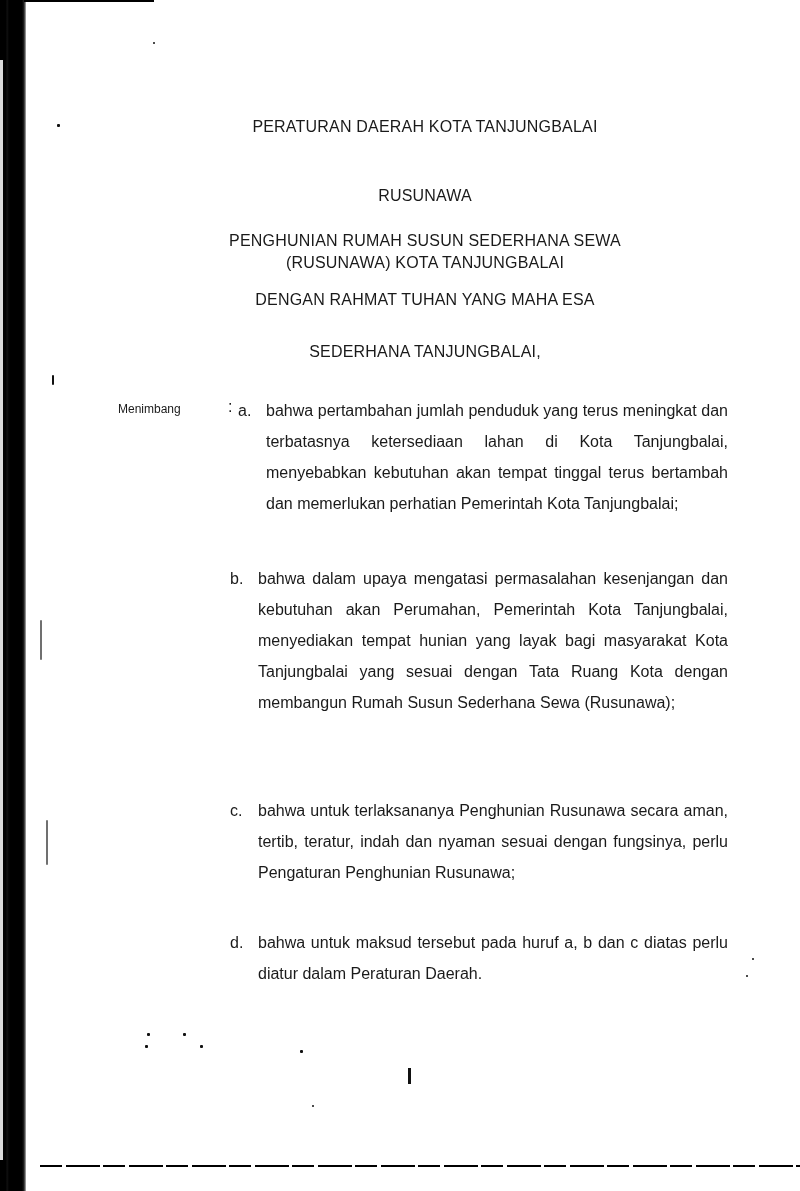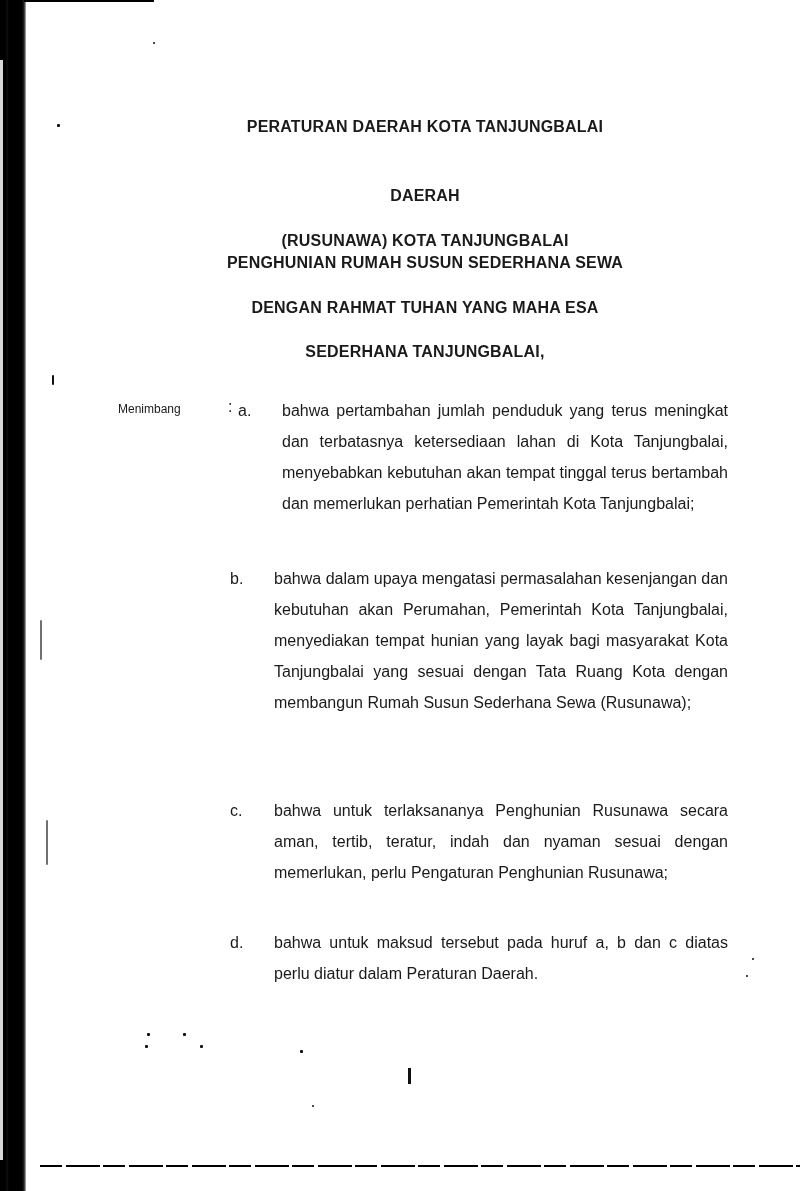--- a/index.html
+++ b/index.html
@@ -16,35 +16,35 @@
   }
   .scan-top-line {
     position: absolute; left: 24px; top: 0; width: 130px; height: 2px; background: #000;
   }
   .scan-bottom-line {
     position: absolute; left: 40px; top: 1165px; width: 760px; height: 2px;
     background: repeating-linear-gradient(90deg, #000 0, #000 22px, #fff 22px, #fff 26px, #000 26px, #000 60px, #fff 60px, #fff 63px);
   }
   .speck { position: absolute; width: 3px; height: 3px; background: #111; border-radius: 1px; }
 
-  .title-block { position: absolute; left: 0; width: 800px; text-align: center; font-weight: bold; font-size: 16px; letter-spacing: 0.2px; }
+  .title-block { position: absolute; left: 0; width: 800px; text-align: center; font-weight: normal; font-size: 16px; letter-spacing: 0.2px; }
   .title-line { line-height: 22px; }
   .t1 { top: 116px; }
   .t2 { top: 185px; }
   .t3 { top: 230px; }
-  .t4 { top: 297px; }
+  .t4 { top: 289px; }
   .t5 { top: 341px; }
   .t1, .t2, .t3, .t4, .t5 { padding-left: 50px; box-sizing: border-box; }
 
   .menimbang-label { position: absolute; left: 118px; top: 398px; font-size: 12px; line-height: 22px; }
   .menimbang-colon { position: absolute; left: 228px; top: 398px; font-size: 16px; }
 
   .clause { position: absolute; left: 230px; width: 498px; font-size: 16px; line-height: 31px; }
   .clause .letter { position: absolute; left: 0; top: 0; width: 26px; text-align: left; }
-  .clause .body { margin-left: 44px; text-align: justify; }
+  .clause .body { margin-left: 28px; text-align: justify; }
   .ca { top: 395px; left: 238px; width: 490px; }
   .cb { top: 563px; }
   .cc { top: 795px; }
   .cd { top: 927px; }
 
   .page-number { position: absolute; left: 408px; top: 1068px; width: 3px; height: 16px; background: #111; }
 </style>
 </head>
 <body>
 
@@ -64,26 +64,26 @@
 <div class="speck" style="left:300px;top:1050px"></div>
 <div class="speck" style="left:312px;top:1105px;width:2px;height:2px"></div>
 <div class="speck" style="left:752px;top:958px;width:2px;height:2px"></div>
 <div class="speck" style="left:746px;top:975px;width:2px;height:2px"></div>
 
 <div class="title-block t1">
   <div class="title-line">PERATURAN DAERAH KOTA TANJUNGBALAI</div>
 </div>
 
 <div class="title-block t2">
-  <div class="title-line">DAERAH</div>
+  <div class="title-line">RUSUNAWA</div>
 </div>
 
 <div class="title-block t3">
+  <div class="title-line">PENGHUNIAN RUMAH SUSUN SEDERHANA SEWA</div>
   <div class="title-line">(RUSUNAWA) KOTA TANJUNGBALAI</div>
-  <div class="title-line">PENGHUNIAN RUMAH SUSUN SEDERHANA SEWA</div>
 </div>
 
 <div class="title-block t4">
   <div class="title-line">DENGAN RAHMAT TUHAN YANG MAHA ESA</div>
 </div>
 
 <div class="title-block t5">
   <div class="title-line">SEDERHANA TANJUNGBALAI,</div>
 </div>
 
@@ -95,21 +95,21 @@
   <div class="body">bahwa pertambahan jumlah penduduk yang terus meningkat dan terbatasnya ketersediaan lahan di Kota Tanjungbalai, menyebabkan kebutuhan akan tempat tinggal terus bertambah dan memerlukan perhatian Pemerintah Kota Tanjungbalai;</div>
 </div>
 
 <div class="clause cb">
   <span class="letter">b.</span>
   <div class="body">bahwa dalam upaya mengatasi permasalahan kesenjangan dan kebutuhan akan Perumahan, Pemerintah Kota Tanjungbalai, menyediakan tempat hunian yang layak bagi masyarakat Kota Tanjungbalai yang sesuai dengan Tata Ruang Kota dengan membangun Rumah Susun Sederhana Sewa (Rusunawa);</div>
 </div>
 
 <div class="clause cc">
   <span class="letter">c.</span>
-  <div class="body">bahwa untuk terlaksananya Penghunian Rusunawa secara aman, tertib, teratur, indah dan nyaman sesuai dengan memerlukan, perlu Pengaturan Penghunian Rusunawa;</div>
+  <div class="body">bahwa untuk terlaksananya Penghunian Rusunawa secara aman, tertib, teratur, indah dan nyaman sesuai dengan fungsinya, perlu Pengaturan Penghunian Rusunawa;</div>
 </div>
 
 <div class="clause cd">
   <span class="letter">d.</span>
   <div class="body">bahwa untuk maksud tersebut pada huruf a, b dan c diatas perlu diatur dalam Peraturan Daerah.</div>
 </div>
 
 <div class="page-number" title="">
   
 </div>

